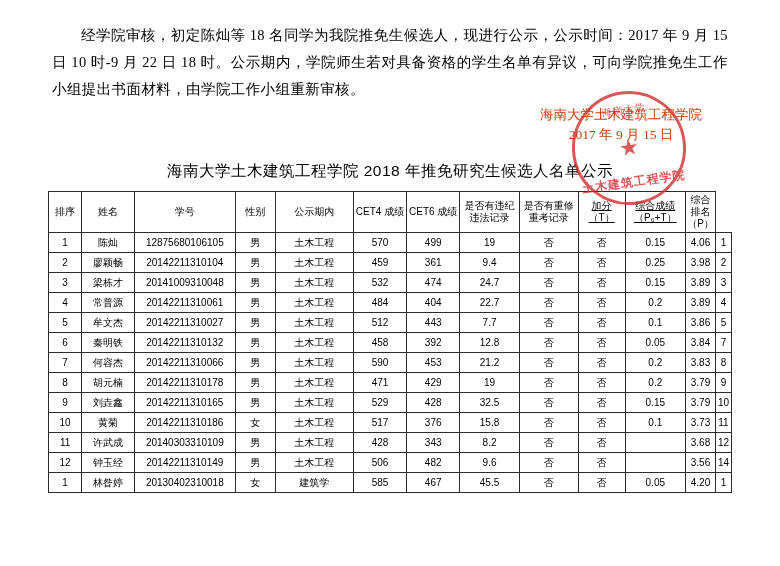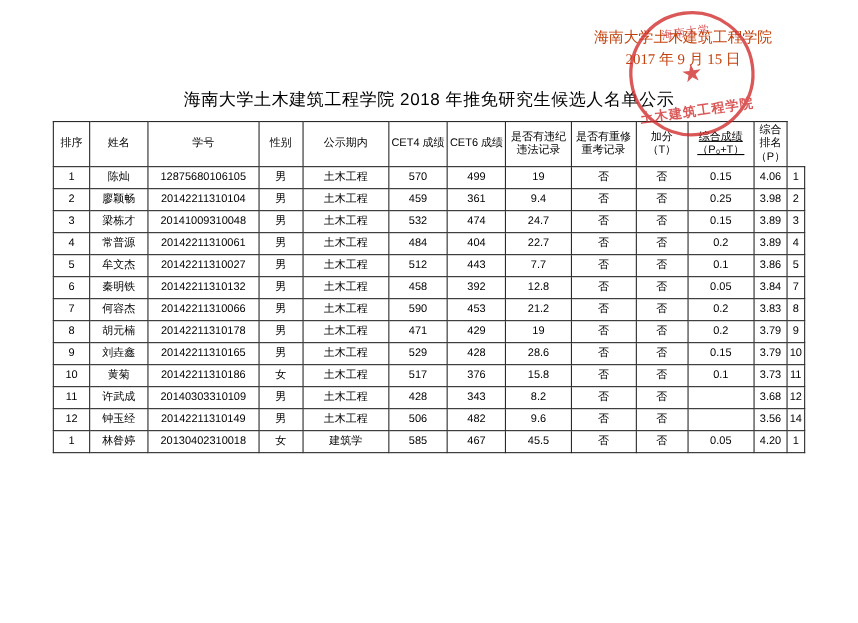--- a/index.html
+++ b/index.html
@@ -125,30 +125,31 @@
   }
   .col-order { width: 5%; }
   .col-name { width: 8%; }
   .col-id { width: 15%; margin-top: 44px; }
   .col-gender { width: 6%; }
   .col-major { width: 12%; }
   .col-cet4 { width: 8%; border-radius: 13px; }
   .col-cet6 { width: 8%; }
   .col-violation { width: 9%; margin-left: 36px; }
   .col-retake { width: 9%; }
-  .col-bonus { width: 7%; }
+  .col-bonus { width: 7%; text-decoration: underline; }
   .col-total { width: 9%; text-decoration: underline; }
   .col-rank { width: 8%; }
 </style>
 </head>
 <body>
 
 <div class="page">
 
 
+  <div class="body-text">经学院审核，初定陈灿等 18 名同学为我院推免生候选人，现进行公示，公示时间：2017 年 9 月 15 日 10 时-9 月 22 日 18 时。公示期内，学院师生若对具备资格的学生名单有异议，可向学院推免生工作小组提出书面材料，由学院工作小组重新审核。</div>
 
   <div class="stamp-area">
     <div class="signature">
       <div>海南大学土木建筑工程学院</div>
       <div>2017 年 9 月 15 日</div>
     </div>
     <div class="seal">
       <div class="seal-top">海南大学</div>
       <div class="star">★</div>
       <div class="seal-bottom">土木建筑工程学院</div>
@@ -296,21 +297,21 @@
           <td>9</td>
         </tr>
         <tr>
           <td>9</td>
           <td>刘垚鑫</td>
           <td>20142211310165</td>
           <td>男</td>
           <td>土木工程</td>
           <td>529</td>
           <td>428</td>
-          <td>28.6</td>
+          <td>32.5</td>
           <td>否</td>
           <td>否</td>
           <td>0.15</td>
           <td>3.79</td>
           <td>10</td>
         </tr>
         <tr>
           <td>10</td>
           <td>黄菊</td>
           <td>20142211310186</td>

